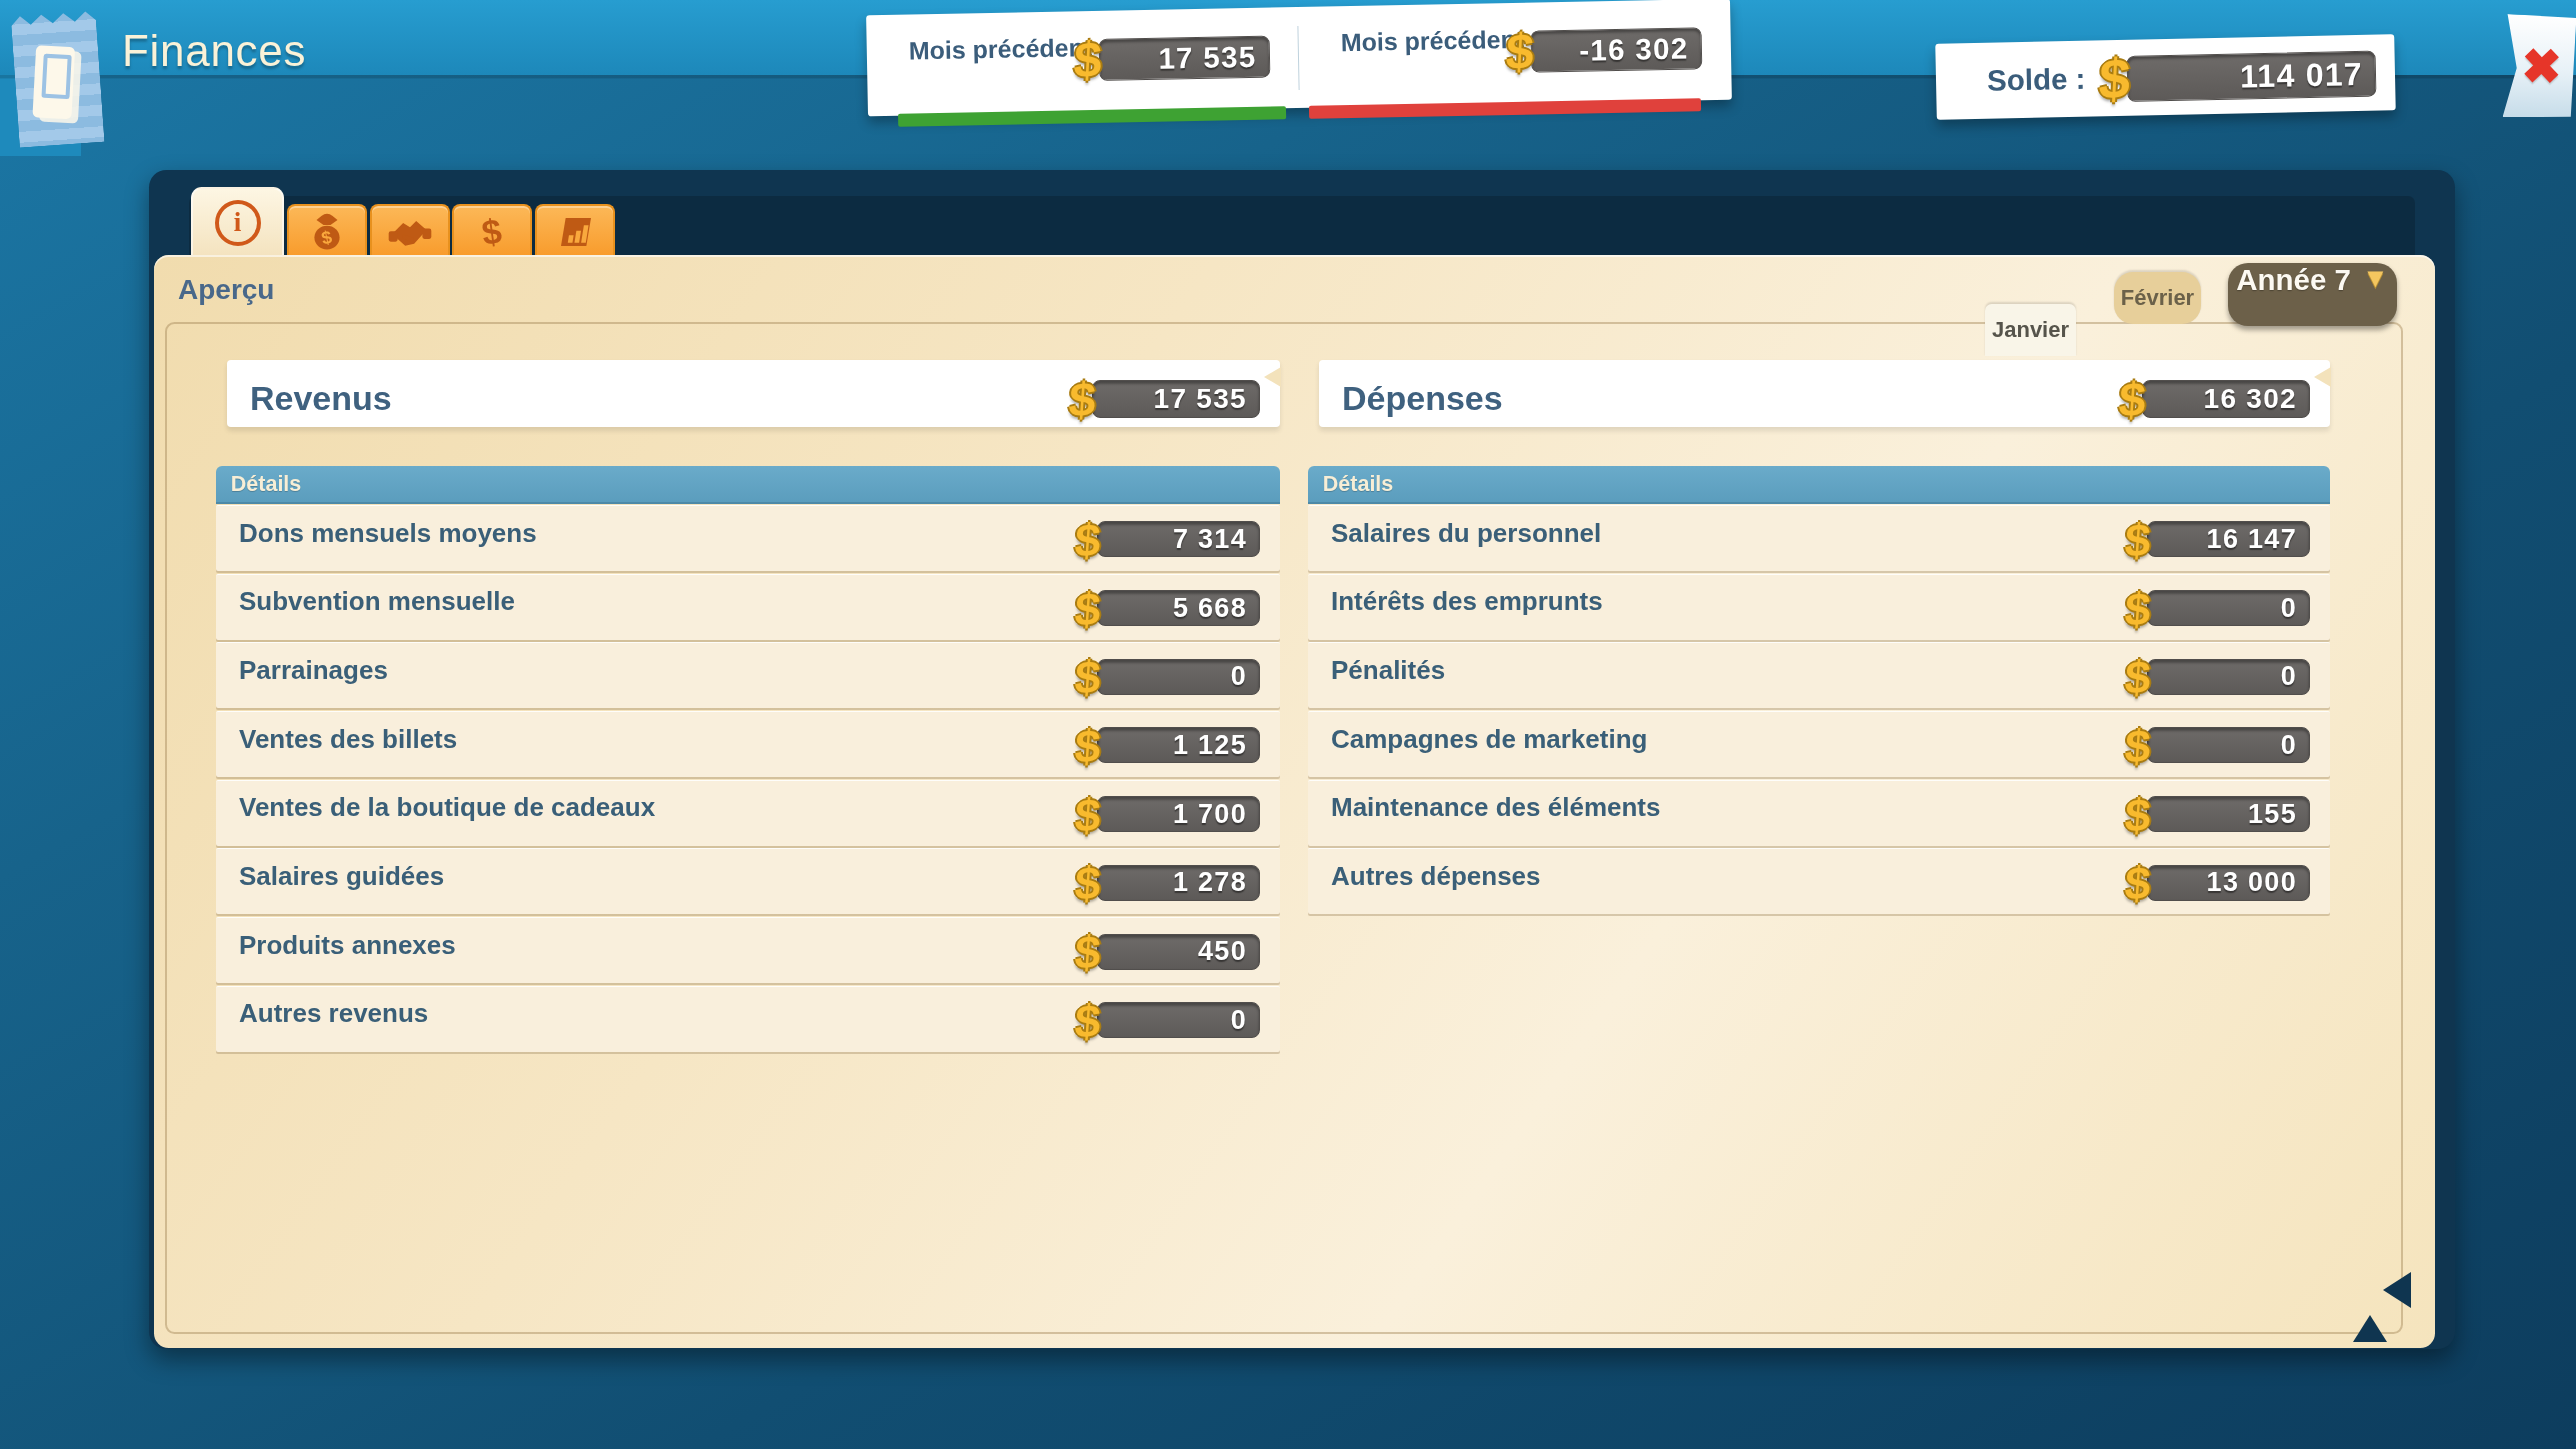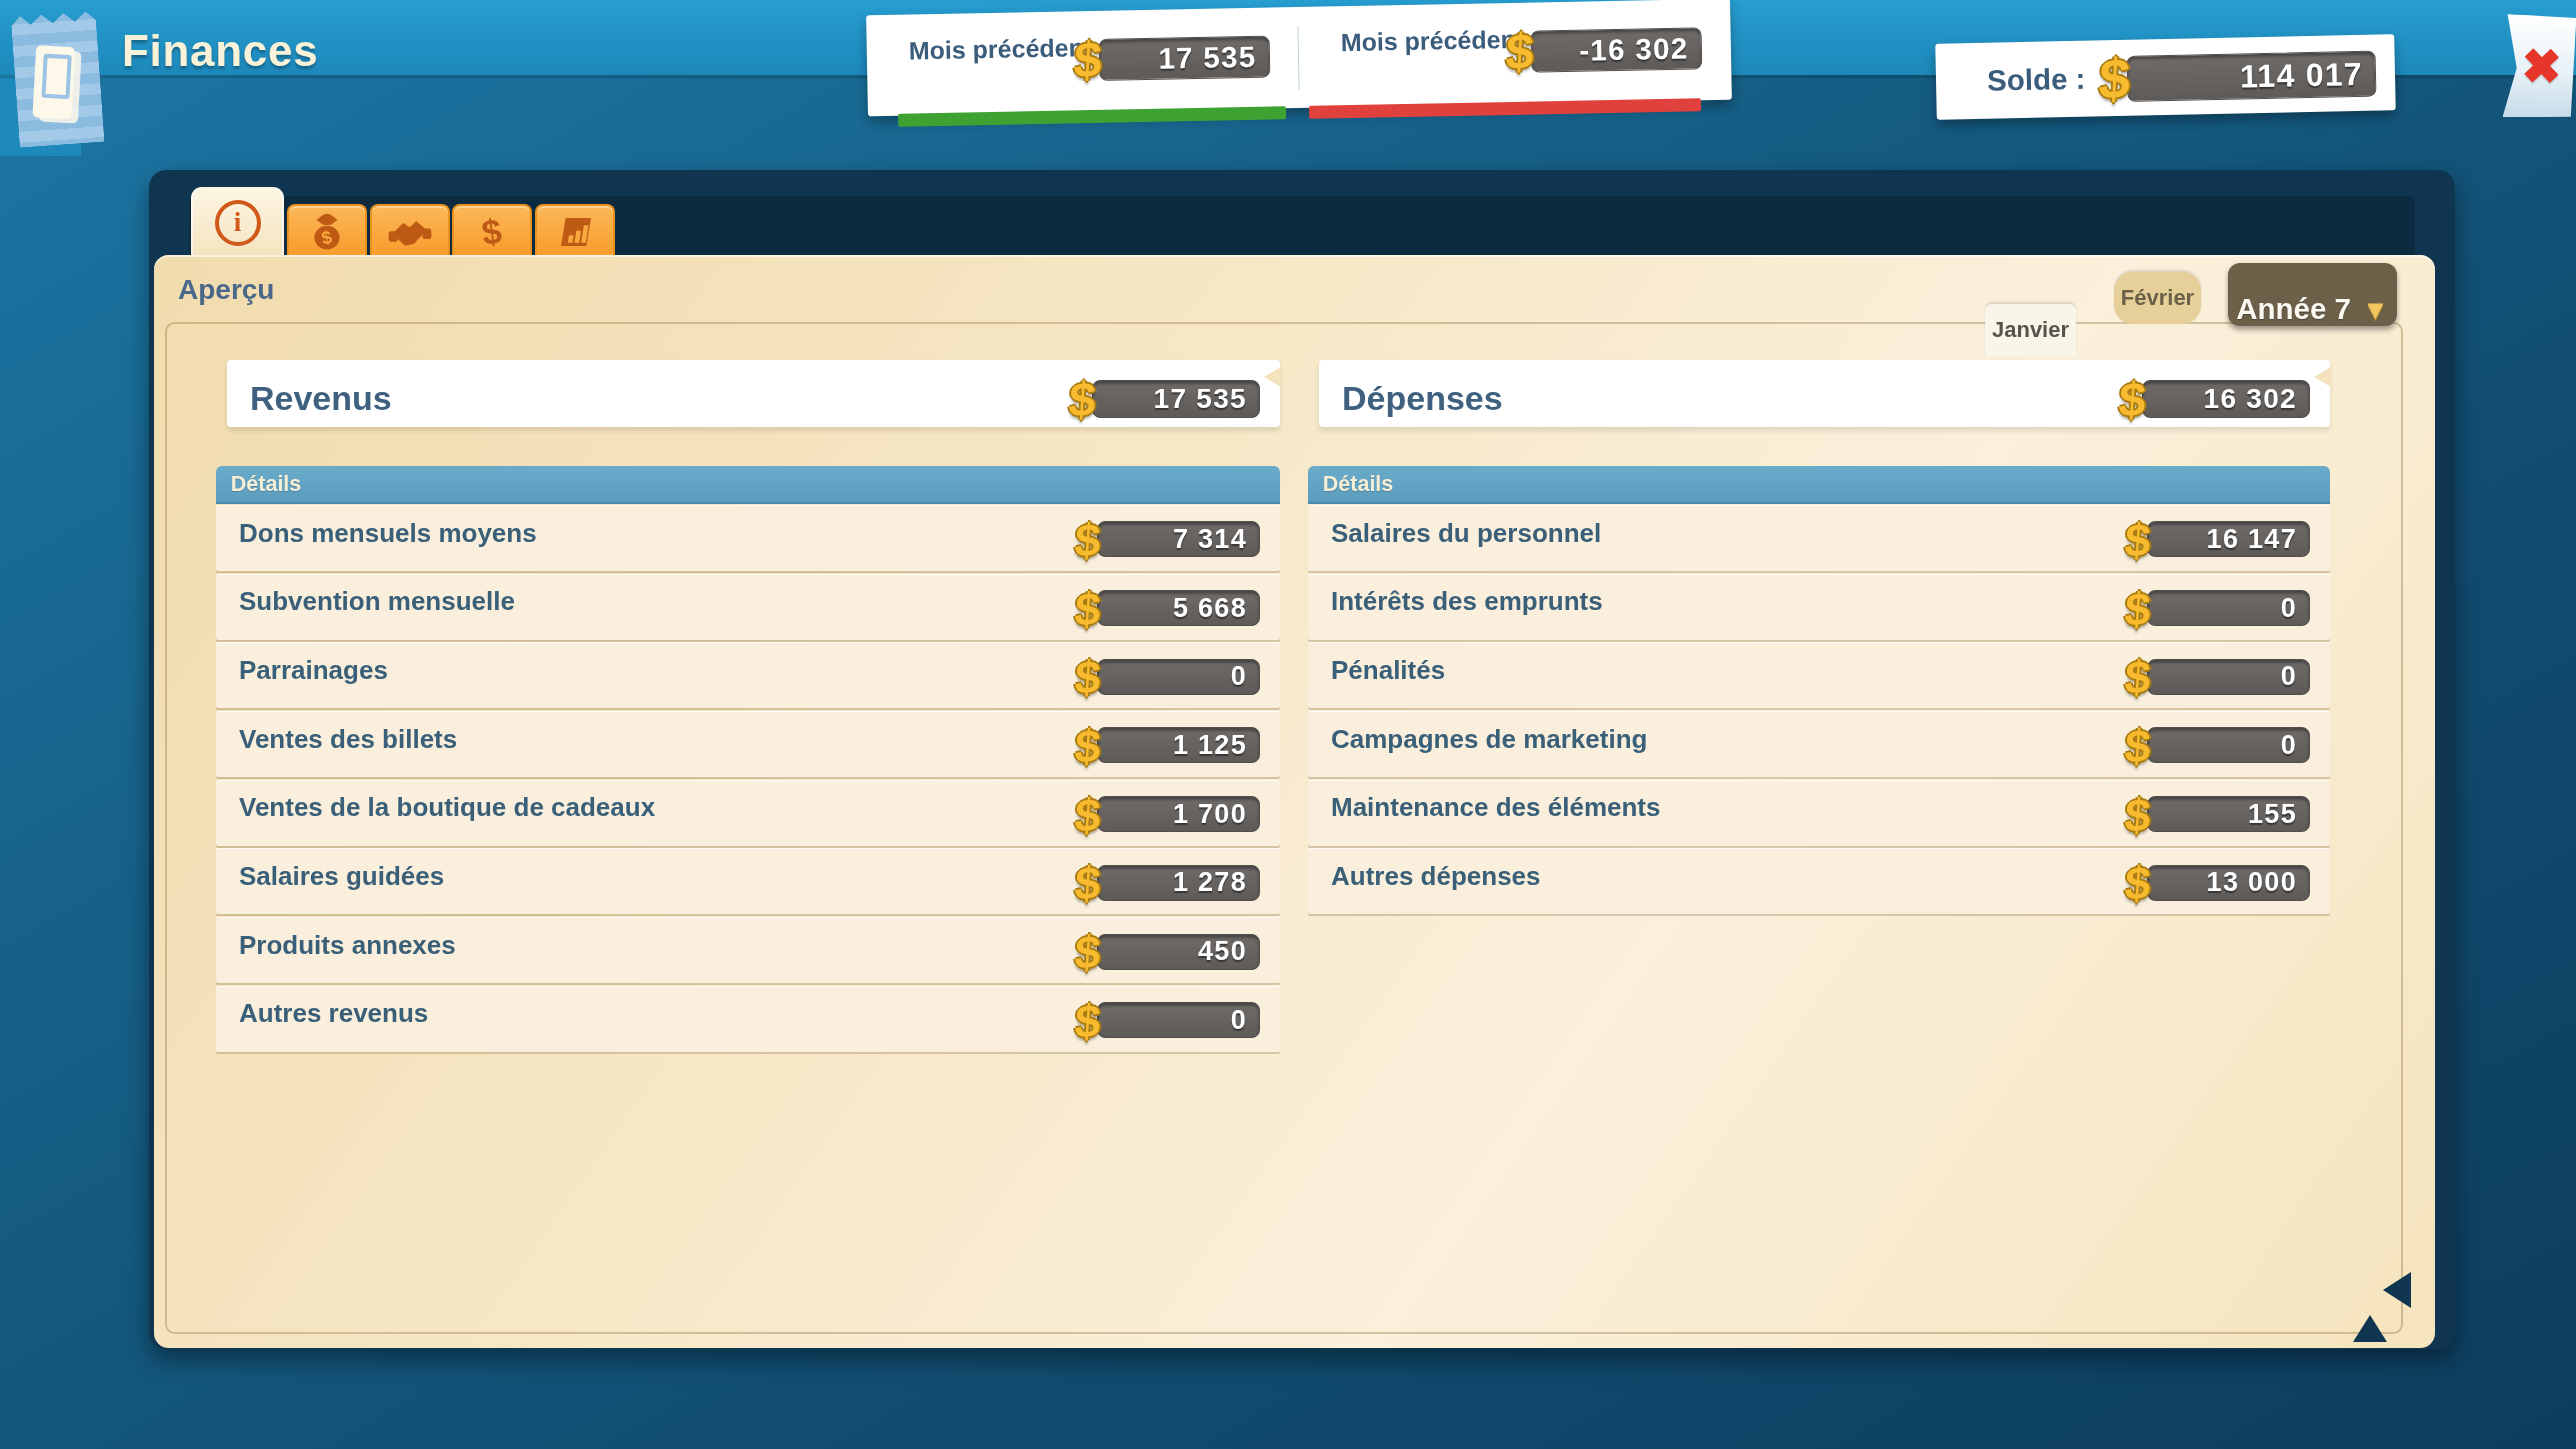--- a/index.html
+++ b/index.html
@@ -17,21 +17,21 @@
 
   .ticket-icon{position:absolute;top:10.7px;left:14.8px;width:85px;height:134px;z-index:6;
     transform:rotate(-4deg);
     background:repeating-linear-gradient(180deg,#8cbbe0 0 10.7px,#a3c9e9 10.7px 21.5px);
     clip-path:polygon(0 9%,11% 2%,23% 9%,36% 2%,49% 9%,62% 2%,75% 9%,88% 2%,100% 9%,100% 100%,0 100%);
     box-shadow:0 4px 5.4px rgba(0,0,0,.25);}
   .ticket-glyph{position:absolute;top:35px;left:19px;width:39px;height:72px;background:#fdf8ea;
     border-radius:5.4px;transform:rotate(7deg);box-shadow:6.7px 4px 0 rgba(253,248,234,.85);}
   .ticket-glyph i{position:absolute;top:8px;left:8px;width:20px;height:36px;border:4.7px solid #9cc2e4;border-radius:2.7px;display:block;}
 
-  .app-title{position:absolute;top:25.5px;left:122px;font-size:44px;font-weight:bold;color:#faf2d8;
+  .app-title{position:absolute;top:25.5px;left:122px;font-size:44px;font-weight:normal;color:#faf2d8;
     text-shadow:0 2.7px 2.7px rgba(0,0,0,.28);letter-spacing:0.7px;z-index:6;}
 
   
   .stat-panel{position:absolute;top:6.7px;left:867px;width:864px;height:101px;background:#fff;
     border-radius:3.4px;transform:rotate(-1.1deg);box-shadow:0 6.7px 12px rgba(0,0,0,.3);z-index:5;}
   .stat-half{position:absolute;top:0;width:432px;height:101px;}
   .stat-half.left{left:0;} .stat-half.right{left:432px;}
   .stat-divider{position:absolute;left:431px;top:19px;width:1.3px;height:64px;background:#bfd2dd;}
   .stat-label{position:absolute;left:42px;top:21.5px;font-size:25px;font-weight:bold;color:#3b5d7b;line-height:29px;}
   .underline-bar{position:absolute;top:99px;height:13.4px;border-radius:2px;z-index:4;}
@@ -92,21 +92,21 @@
     box-shadow:inset 0 2px 0 rgba(255,255,255,.6);}
   .apercu{position:absolute;left:24px;top:19px;font-size:28px;font-weight:bold;color:#49688a;}
   .inner-panel{position:absolute;left:11.4px;top:67px;width:2234px;height:1008px;
     border:2px solid rgba(164,136,88,.45);border-radius:9.4px;}
 
   .month-tab{position:absolute;top:17px;height:52px;border-radius:6.7px 6.7px 0 0;display:flex;
     align-items:center;justify-content:center;font-size:22px;font-weight:bold;cursor:pointer;}
   .month-janvier{left:1831px;width:91px;background:#f9f5e8;color:#56544b;box-shadow:0 -1.3px 2px rgba(0,0,0,.12);margin-top:32px;}
   .month-fevrier{left:1960px;width:87px;background:#e7cf9a;color:#6b6149;box-shadow:0 -1.3px 2px rgba(0,0,0,.12);border-radius:19px;}
   .year-btn{position:absolute;left:2074px;top:8px;width:169px;height:63px;background:#6c6049;
-    border-radius:12px;box-shadow:0 3.4px 5.4px rgba(0,0,0,.35);display:flex;align-items:flex-end;
+    border-radius:20px;box-shadow:0 3.4px 5.4px rgba(0,0,0,.35);display:flex;align-items:flex-start;
     justify-content:center;gap:11px;cursor:pointer;}
   .year-btn .yl{font-size:29.5px;font-weight:bold;color:#fcf9f2;text-shadow:0 1.3px 1.3px rgba(0,0,0,.3);}
   .year-btn .tri{font-size:27px;color:#f4c65f;text-shadow:0 2px 0 #b88f33;}
 
   
   .col{position:absolute;top:0;}
   .col-left{left:62px;width:1064px;}
   .col-right{left:1154px;width:1022px;}
   .head-box{position:absolute;top:105px;left:11px;right:0;height:67px;background:#fff;border-radius:4px;
     box-shadow:0 3.4px 5.4px rgba(0,0,0,.10);}

